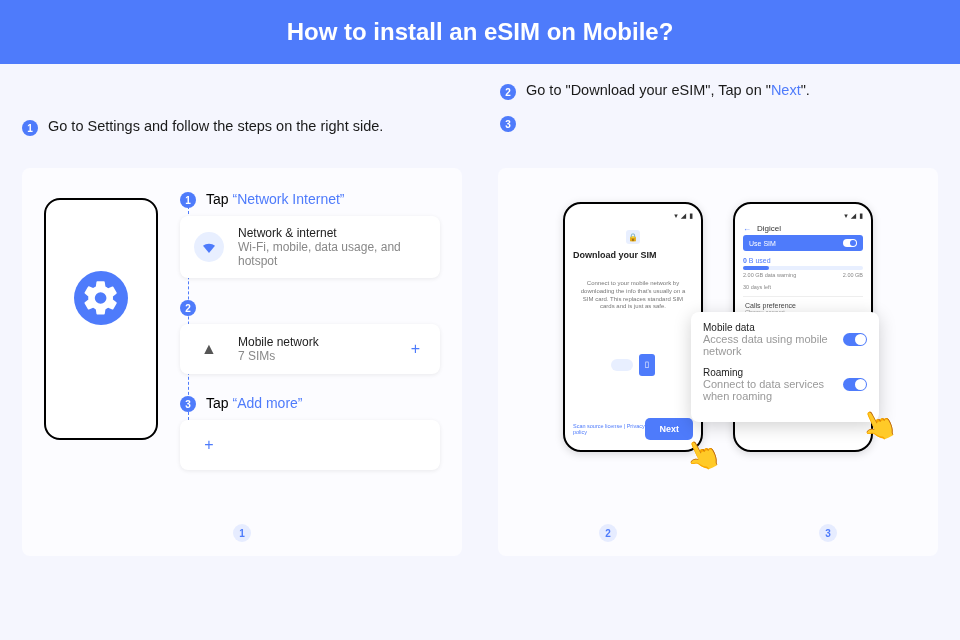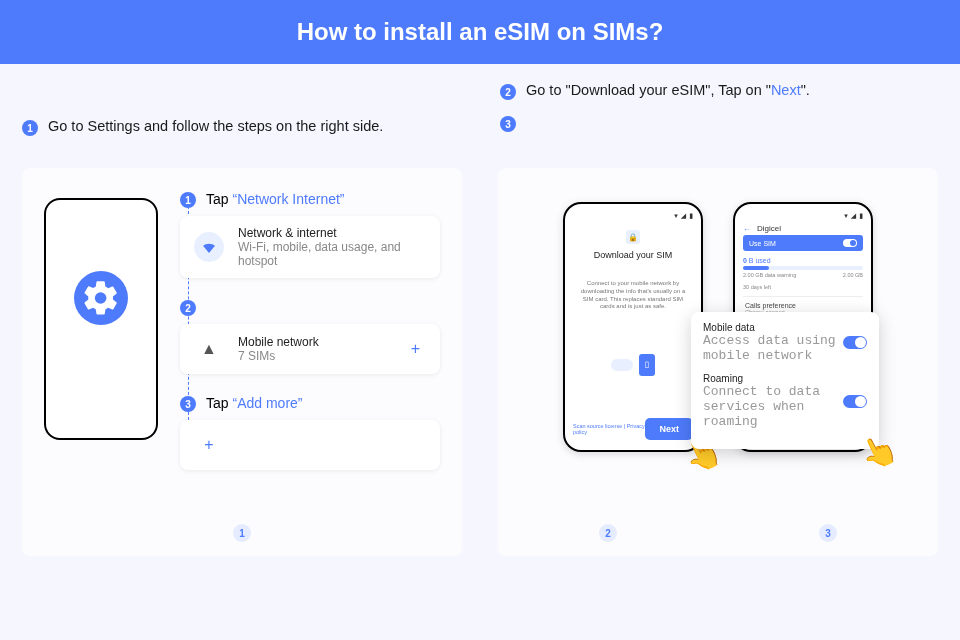--- a/index.html
+++ b/index.html
@@ -37,21 +37,21 @@
   .tile-title{font-size:12px;color:#222;}
   .tile-sub{font-size:12px;color:#888;}
   .tile-plus{color:#4e7bfb;font-size:16px;padding:0 6px;}
   .vline{position:absolute;left:8px;top:16px;bottom:70px;border-left:1.5px dashed #4e7bfb;z-index:0;}
   .step-head .bullet,.step{position:relative;z-index:1;}
 
   .card2-row{display:flex;gap:30px;justify-content:center;align-items:flex-start;height:300px;padding-top:12px;}
   .mini-phone{width:140px;height:250px;border:2px solid #000;border-radius:18px;background:#fff;box-shadow:0 2px 8px rgba(0,0,0,.15);padding:8px 8px 10px;box-sizing:border-box;display:flex;flex-direction:column;position:relative;font-size:7px;color:#444;}
   .statusbar{display:flex;justify-content:flex-end;gap:3px;font-size:7px;color:#333;margin-bottom:4px;}
   .mp-lock{align-self:center;width:14px;height:14px;border-radius:3px;background:#e8efff;color:#4e7bfb;display:flex;align-items:center;justify-content:center;margin:6px 0 6px;font-size:8px;}
-  .mp-title{text-align:center;font-size:9px;font-weight:400;color:#222;margin-bottom:20px;}
+  .mp-title{text-align:left;font-size:9px;font-weight:700;color:#222;margin-bottom:20px;}
   .mp-body{text-align:center;font-size:6px;color:#777;line-height:1.3;padding:0 4px;}
   .mp-illus{flex:1;display:flex;align-items:center;justify-content:center;gap:6px;}
   .mp-cloud{width:22px;height:12px;background:#e8efff;border-radius:10px;position:relative;}
   .mp-sim{width:16px;height:22px;background:#4e7bfb;border-radius:3px;display:flex;align-items:center;justify-content:center;color:#fff;font-size:8px;}
   .mp-footer{display:flex;justify-content:space-between;align-items:center;}
   .mp-link{font-size:5.5px;color:#4e7bfb;}
   .mp-next{background:#4e7bfb;color:#fff;font-size:9px;font-weight:600;padding:6px 14px;border-radius:5px;}
   .hand{position:absolute;right:-20px;bottom:-22px;font-size:30px;transform:rotate(-25deg);pointer-events:none;}
 
   .mp2-hdr{display:flex;align-items:center;gap:6px;font-size:8px;color:#333;margin-bottom:2px;}
@@ -63,34 +63,34 @@
   .mp2-meter{height:4px;background:#e8efff;border-radius:2px;margin-bottom:2px;position:relative;}
   .mp2-meter::before{content:'';position:absolute;left:0;top:0;bottom:0;width:22%;background:#4e7bfb;border-radius:2px;}
   .mp2-small{display:flex;justify-content:space-between;font-size:5.5px;color:#888;margin-bottom:6px;}
   .mp2-item{font-size:7px;padding:5px 2px;border-top:1px solid #eee;}
   .mp2-item .sub{font-size:5.5px;color:#999;display:block;}
 
   .overlay{position:absolute;left:-44px;top:108px;width:188px;background:#fff;border-radius:8px;box-shadow:0 4px 18px rgba(0,0,0,.18);padding:10px 12px;box-sizing:border-box;}
   .ov-row{display:flex;align-items:center;justify-content:space-between;margin-bottom:10px;}
   .ov-row:last-child{margin-bottom:0;}
   .ov-txt .t{font-size:10px;color:#222;}
-  .ov-txt .s{font-size:13px;color:#999;font-family:Liberation Mono, monospace;}
+  .ov-txt .s{font-size:11px;color:#999;}
   .switch{width:24px;height:13px;background:#4e7bfb;border-radius:8px;position:relative;flex:0 0 auto;}
   .switch::after{content:'';position:absolute;right:1px;top:1px;width:11px;height:11px;background:#fff;border-radius:50%;}
   .overlay .hand{right:-18px;bottom:-20px;}
 
   .footer-badges{position:absolute;bottom:14px;left:0;right:0;display:flex;justify-content:space-around;}
   .footer-badges.single{justify-content:center;}
   .badge{width:18px;height:18px;border-radius:50%;background:#e6ecff;color:#4e7bfb;font-size:10px;font-weight:700;display:flex;align-items:center;justify-content:center;}
 </style>
 </head>
 <body>
 
 <div class="banner">
-  <span>How to install an eSIM on SIMs?</span>
+  <span>How to install an eSIM on Mobile?</span>
 </div>
 
 <div class="page">
 
   <div class="instr">
     <div class="instr-col left">
       <div class="instr-row">
         <span class="bullet">1</span>
         <span>Go to Settings and follow the steps on the right side.</span>
       </div>

